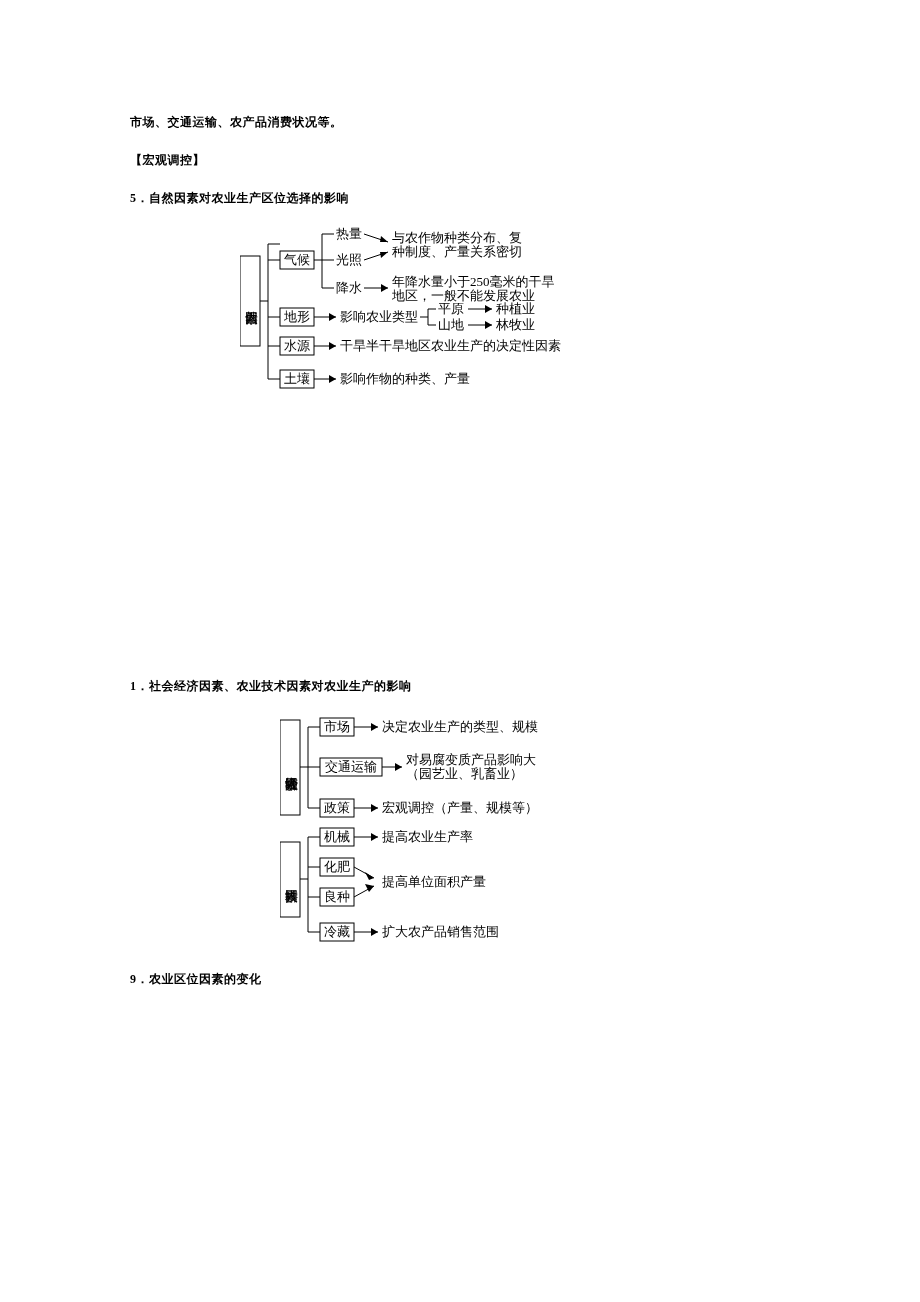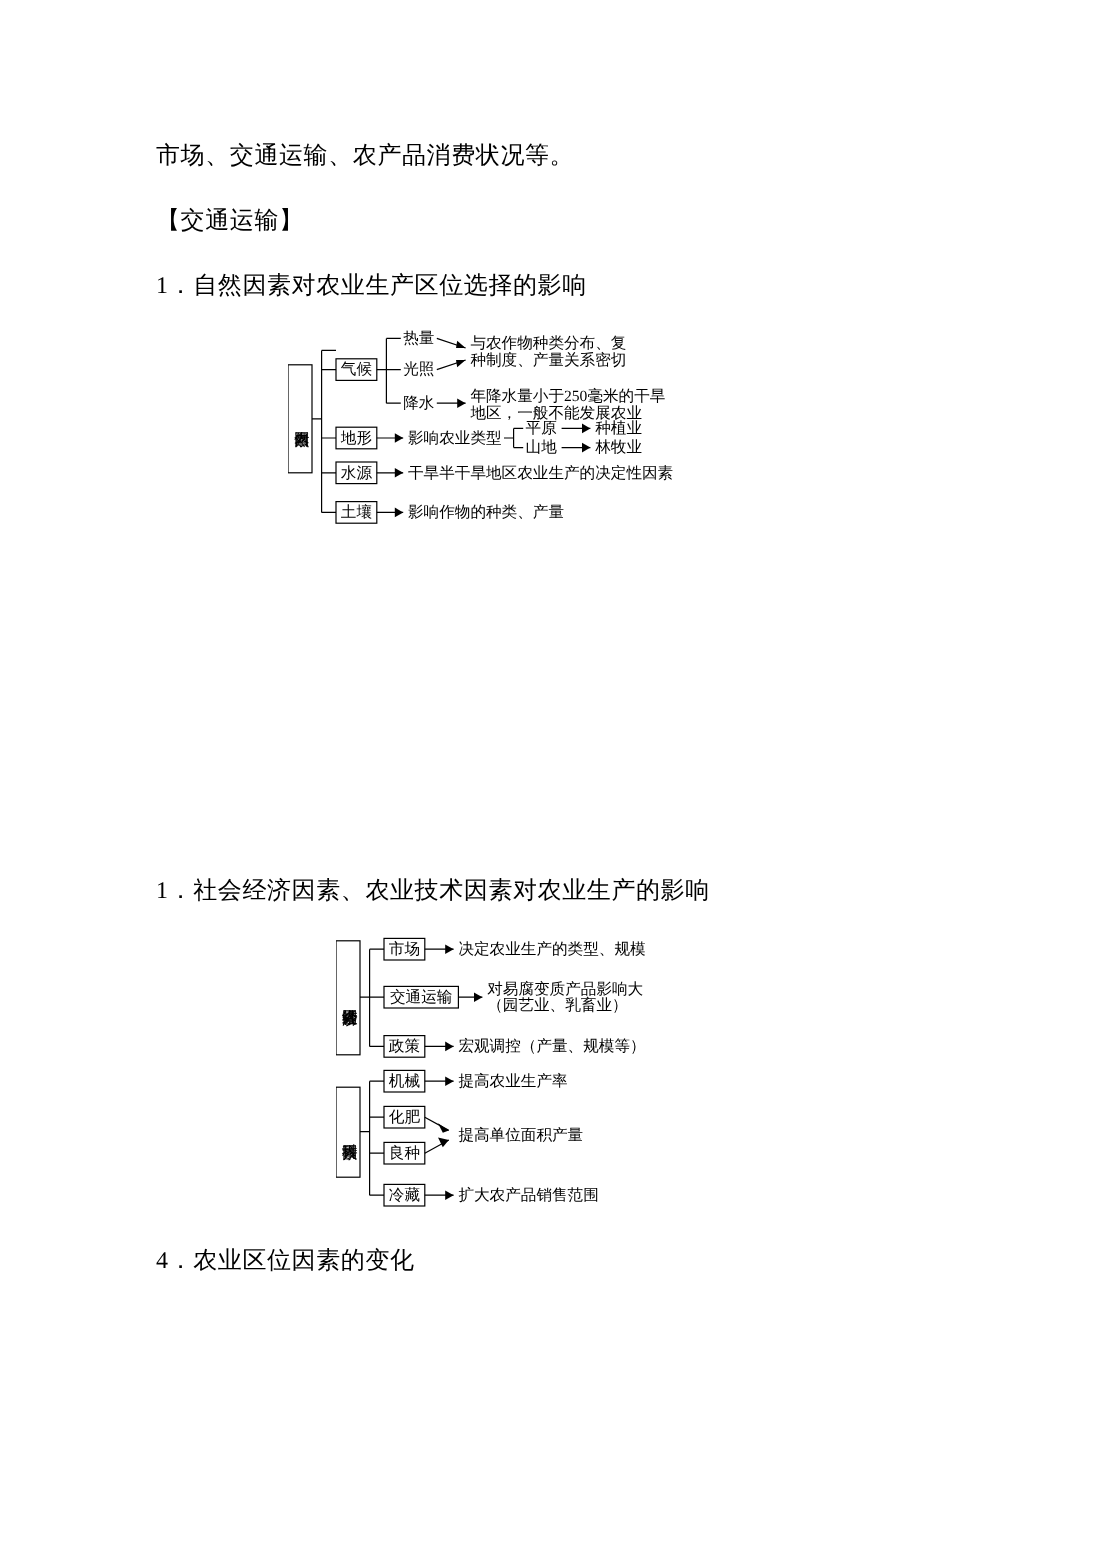--- a/index.html
+++ b/index.html
@@ -7,24 +7,25 @@
     margin: 0;
     padding: 0;
     font-family: "SimSun", "宋体", serif;
     color: #000000;
     width: 920px;
   }
   .page {
     padding: 110px 130px 60px 130px;
   }
   .para {
-    font-size: 20px;
+    font-size: 12px;
     line-height: 2;
     margin: 0 0 14px 0;
     letter-spacing: 0.5px;
+    font-weight: bold;
   }
   .diagram-wrap {
     display: flex;
     justify-content: center;
     margin: 10px 0 20px 0;
   }
   svg text {
     font-family: "SimSun", "宋体", serif;
     font-size: 13px;
     fill: #000;
@@ -34,23 +35,23 @@
     text-orientation: upright;
   }
 </style>
 </head>
 <body>
 
 <div class="page">
 
   <p class="para">市场、交通运输、农产品消费状况等。</p>
 
-  <p class="para">【交通运输】</p>
+  <p class="para">【宏观调控】</p>
 
-  <p class="para">1．自然因素对农业生产区位选择的影响</p>
+  <p class="para">5．自然因素对农业生产区位选择的影响</p>
 
   <div class="diagram-wrap">
     <svg width="440" height="170" viewBox="0 0 440 170">
 
       <rect x="0" y="32" width="20" height="90" fill="none" stroke="#000" stroke-width="1"></rect>
       <text class="vtext" x="10" y="77" text-anchor="middle" dominant-baseline="middle">自然因素</text>
 
       <line x1="20" y1="77" x2="28" y2="77" stroke="#000"></line>
       <path d="M28 20 L28 155" fill="none" stroke="#000"></path>
       <line x1="28" y1="20" x2="40" y2="20" stroke="#000"></line>
@@ -177,15 +178,15 @@
       <text x="102" y="174">提高单位面积产量</text>
 
       <rect x="40" y="211" width="34" height="18" fill="none" stroke="#000"></rect>
       <text x="57" y="224" text-anchor="middle">冷藏</text>
       <line x1="74" y1="220" x2="98" y2="220" stroke="#000"></line>
       <polygon points="98,220 91,216 91,224" fill="#000"></polygon>
       <text x="102" y="224">扩大农产品销售范围</text>
     </svg>
   </div>
 
-  <p class="para">4．农业区位因素的变化</p>
+  <p class="para">9．农业区位因素的变化</p>
 
 </div>
 
 </body></html>

